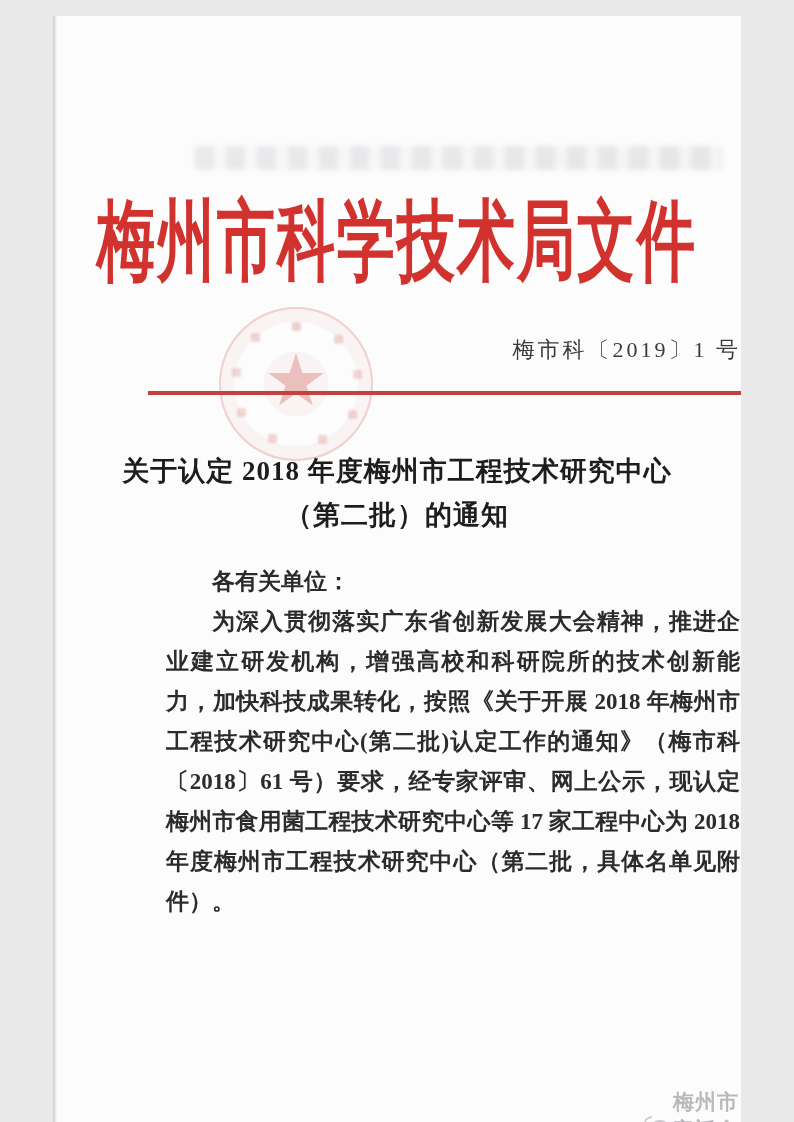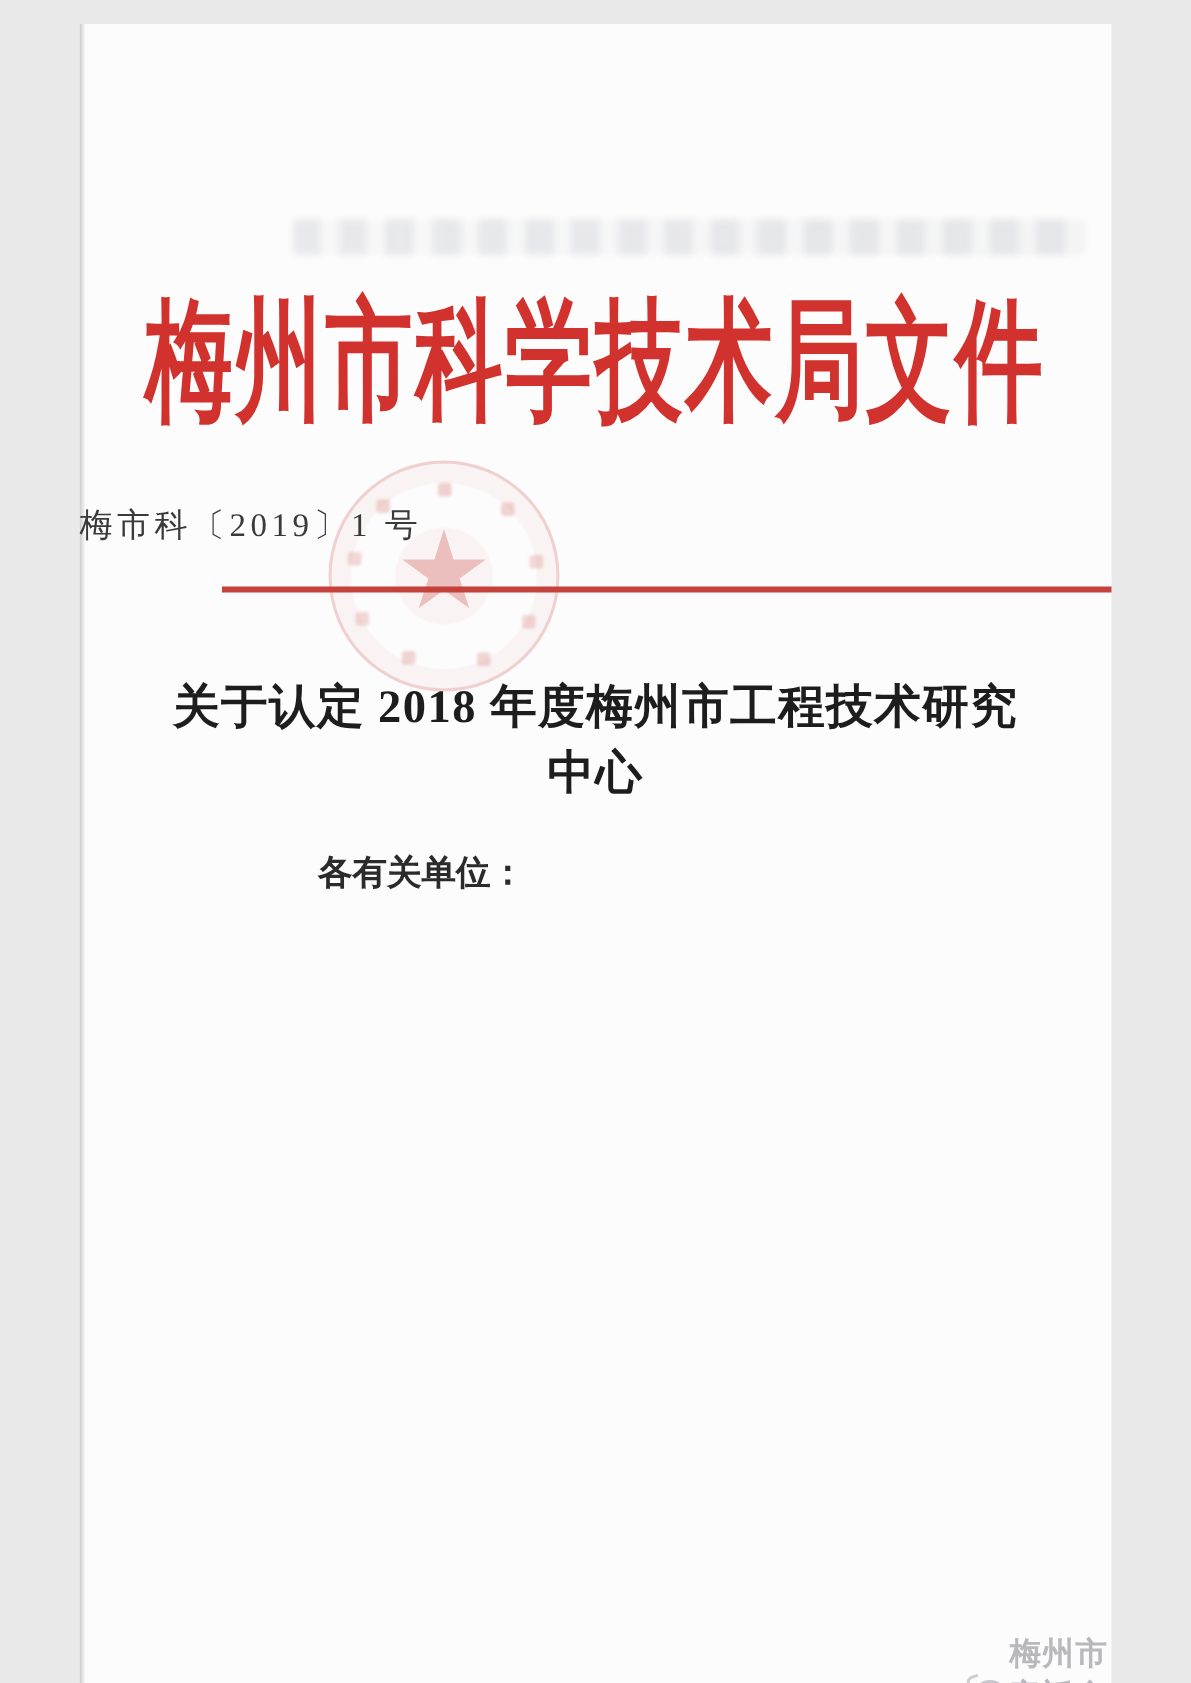--- a/index.html
+++ b/index.html
@@ -63,33 +63,33 @@
     background: rgba(202,72,66,0.24); border-radius: 2px; filter: blur(1.1px);
     box-shadow:
       -41px 11px rgba(202,72,66,0.22), 42px 13px rgba(202,72,66,0.22),
       -60px 46px rgba(202,72,66,0.20), 61px 48px rgba(202,72,66,0.20),
       -55px 86px rgba(202,72,66,0.20), 56px 88px rgba(202,72,66,0.20),
       -24px 112px rgba(202,72,66,0.22), 26px 113px rgba(202,72,66,0.22);
   }
   .doc-number {
     position: absolute; top: 319px; left: 0; width: 100%;
     box-sizing: border-box; 
-    text-align: left;
+    text-align: right;
     font-size: 22px; color: #3a3a3a; letter-spacing: 3px;
     z-index: 2;
   }
   .red-rule {
     position: absolute; top: 375px; left: 95px; width: 604px; height: 4px;
     background: #c5413b;
     z-index: 3;
   }
   .doc-title {
     position: absolute; top: 433px; left: 50px; right: 50px;
     text-align: center;
-    font-size: 31px; font-weight: bold; color: #1d1d1d;
+    font-size: 27px; font-weight: bold; color: #1d1d1d;
     line-height: 44px; letter-spacing: 1px;
     z-index: 2;
   }
   .doc-body {
     position: absolute; top: 546px; left: 113px; width: 574px;
     font-size: 23px; line-height: 40px; color: #2b2b2b;
     text-align: justify;
     z-index: 2;
     font-weight: bold;
   }
@@ -135,24 +135,26 @@
     <div class="seal-star"></div>
     <div class="seal-marks"></div>
   </div>
 
   <div class="doc-number">梅市科〔2019〕1 号</div>
 
   <div class="red-rule"></div>
 
   <div class="doc-title">
     <div>关于认定 2018 年度梅州市工程技术研究中心</div>
+    <div>（第二批）的通知</div>
   </div>
 
   <div class="doc-body">
     <p class="salutation">各有关单位：</p>
+    <p>为深入贯彻落实广东省创新发展大会精神，推进企业建立研发机构，增强高校和科研院所的技术创新能力，加快科技成果转化，按照《关于开展 2018 年梅州市工程技术研究中心(第二批)认定工作的通知》（梅市科〔2018〕61 号）要求，经专家评审、网上公示，现认定梅州市食用菌工程技术研究中心等 17 家工程中心为 2018 年度梅州市工程技术研究中心（第二批，具体名单见附件）。</p>
   </div>
 
   <div class="watermark">
     <span class="wm-logo"></span>
     <span>梅州市客迁食品</span>
   </div>
 
 </div>
 
 </body></html>

